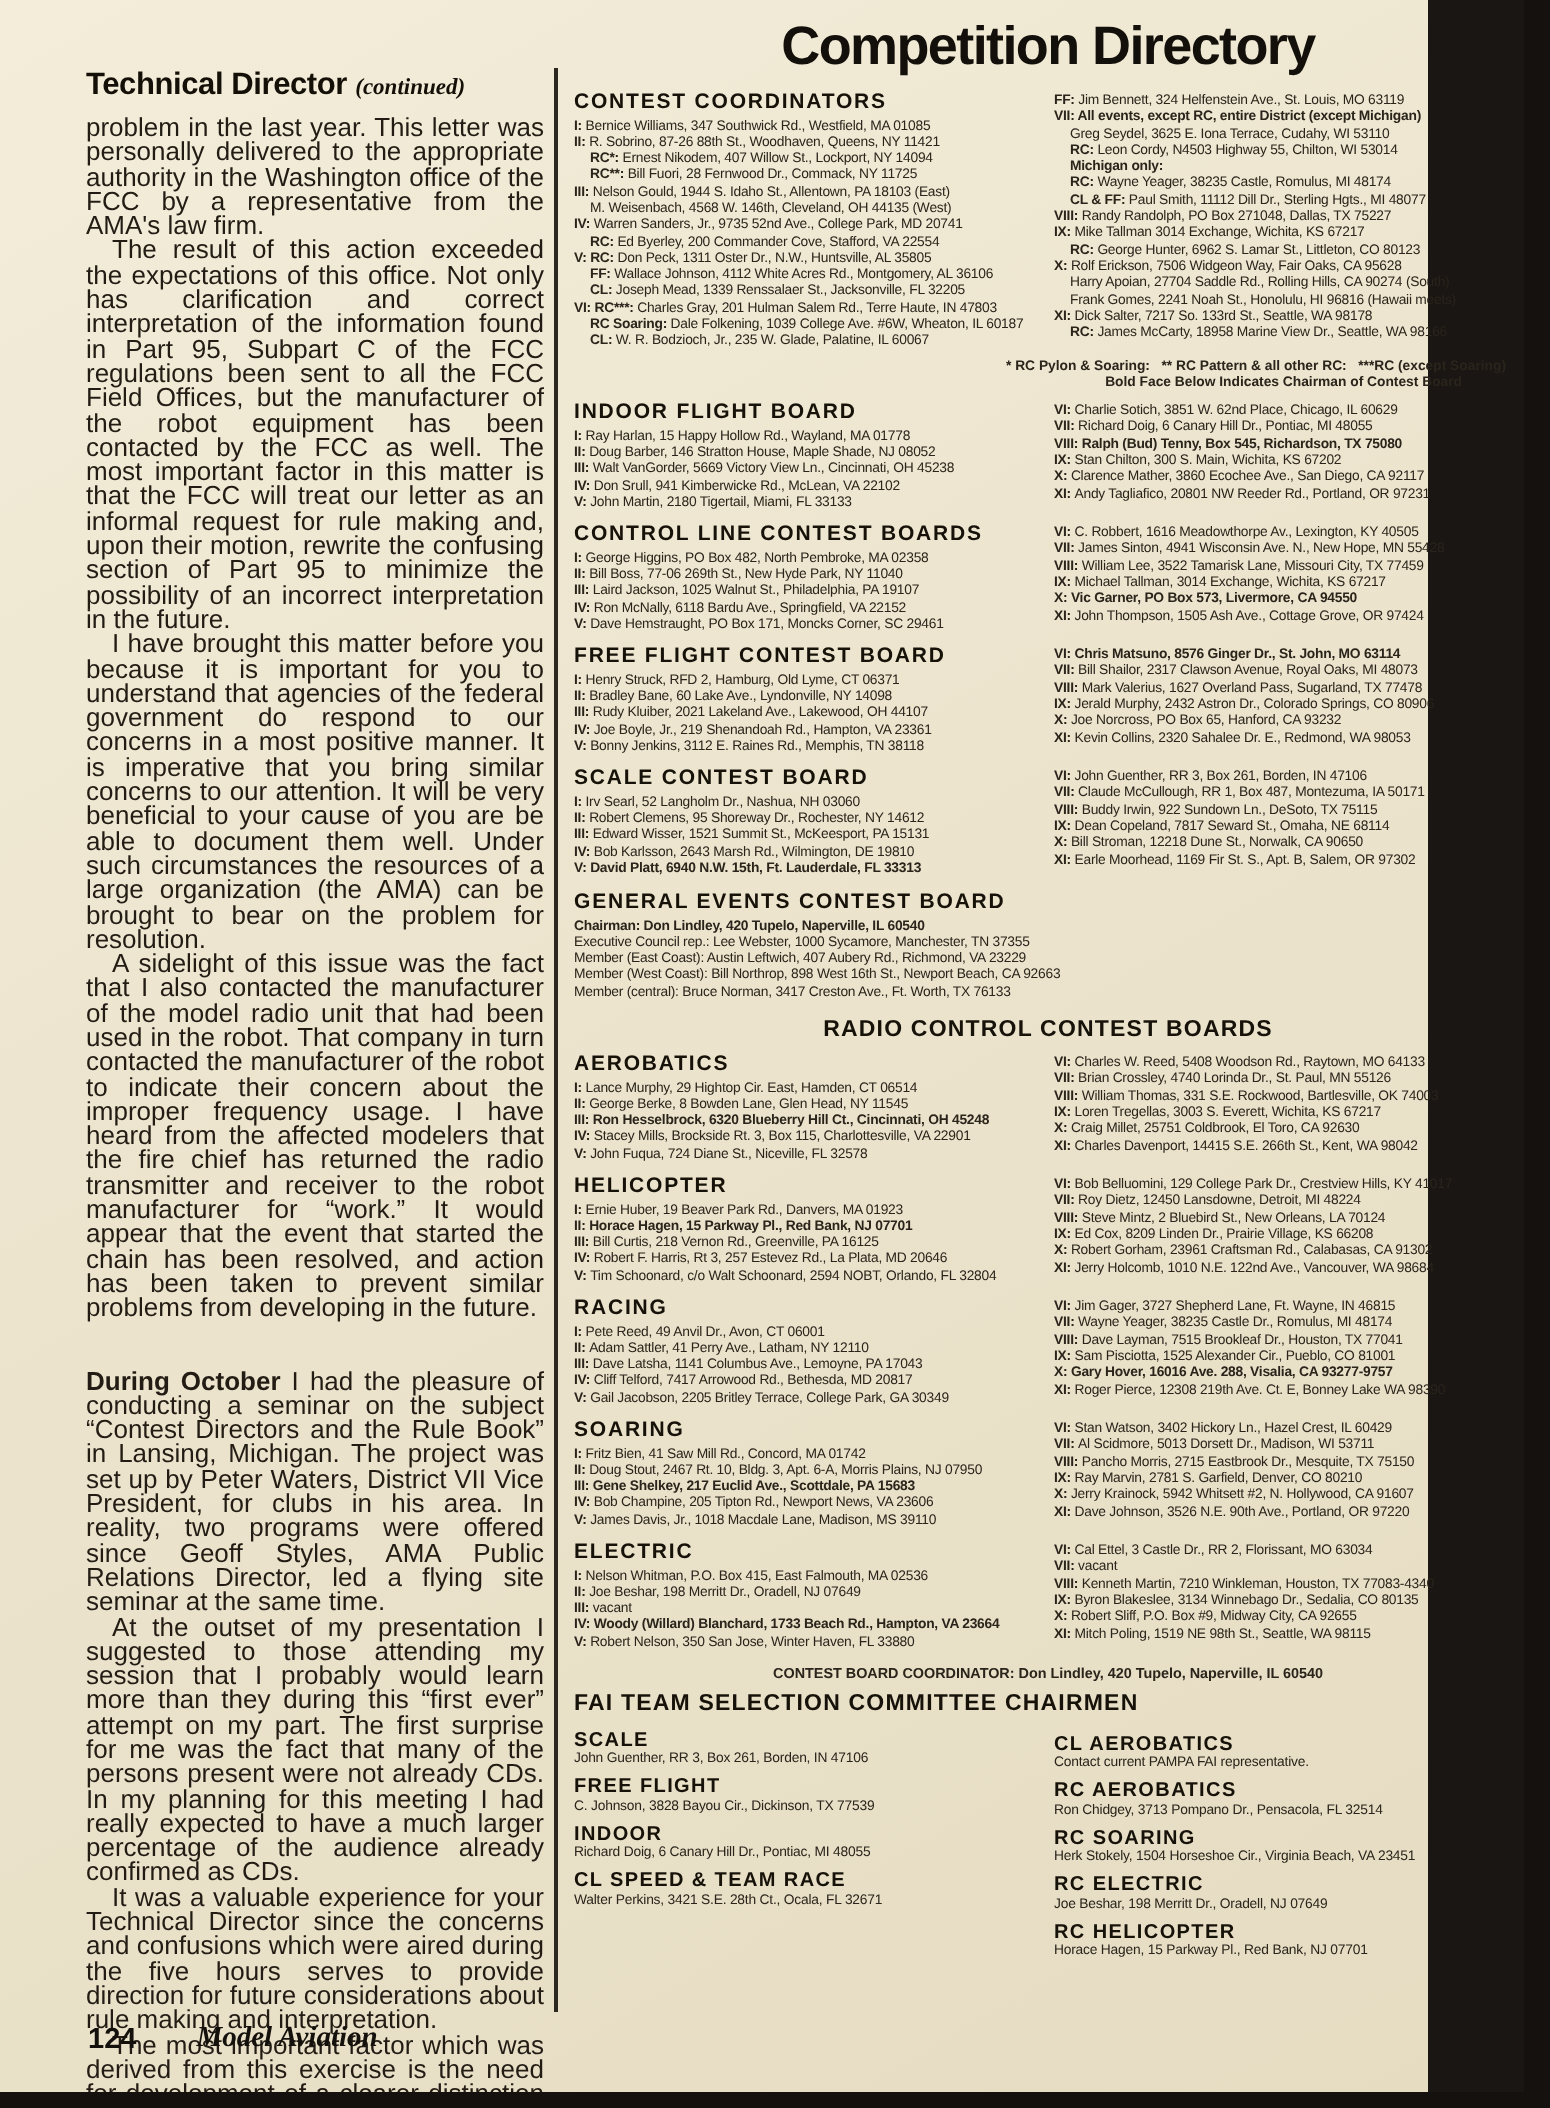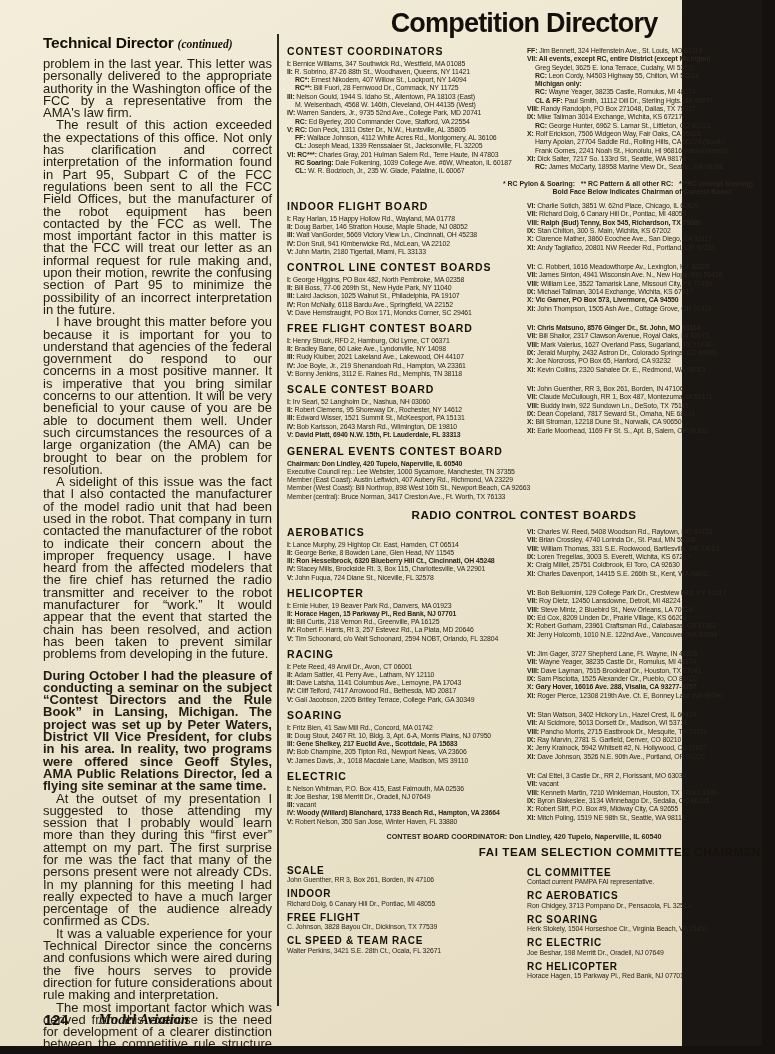--- a/index.html
+++ b/index.html
@@ -4,31 +4,32 @@
 <style>
   html,body{margin:0;padding:0;}
   body{
     width:775px;height:1054px;position:relative;overflow:hidden;
     background:#191613;
     font-family:"Liberation Sans",sans-serif;
   }
   .paper{
     position:absolute;left:0;top:0;width:682px;height:1046px;
     background:linear-gradient(150deg,#f3edda 0%,#ece4cd 45%,#e5dcc2 100%);
+    padding-left:32px;
   }
   .edge-right{position:absolute;right:0;top:0;width:13px;height:1054px;background:#14110e;}
   .edge-bottom{position:absolute;left:0;bottom:0;width:775px;height:8px;background:#14110e;}
 
   
   .article{position:absolute;left:43px;top:34px;width:229px;color:#221c14;}
   .article-h{font-size:15.5px;font-weight:bold;color:#141008;letter-spacing:-0.2px;margin:0 0 6px 0;}
   .article-h .cont{font-family:"Liberation Serif",serif;font-style:italic;font-weight:bold;font-size:11.5px;letter-spacing:0;}
   .apara{margin:0;font-size:13px;line-height:12.3px;text-align:justify;text-indent:13px;}
   .apara.noind{text-indent:0;}
-  .apara.psp{margin-top:9px;font-weight:bold;}
+  .apara.psp{margin-top:24px;}
   .continued{font-family:"Liberation Serif",serif;font-style:italic;font-size:9.5px;text-align:right;margin-top:2px;color:#221c14;}
 
   
   .vrule{position:absolute;left:277px;top:34px;width:1.5px;height:972px;background:#2c2820;}
 
   
   .directory{position:absolute;left:287px;top:8px;width:474px;height:1004px;overflow:hidden;color:#2a241b;}
   .dir-title{text-align:center;font-size:27px;font-weight:bold;letter-spacing:-0.8px;color:#13100b;margin:0 0 6px 0;}
   .sec-h{font-size:10.5px;font-weight:bold;letter-spacing:0.9px;color:#161209;margin:0 0 2.5px 0;}
   .entry{font-size:6.9px;line-height:8.3px;letter-spacing:-0.12px;padding-left:9px;text-indent:-9px;}
@@ -39,21 +40,21 @@
   .colL{width:240px;padding-right:7px;box-sizing:border-box;}
   .colR{width:227px;padding-top:2px;}
   .board{margin-top:5px;}
   .footnotes{text-align:right;padding-right:8px;margin-top:4px;}
   .fn1{font-size:6.9px;font-weight:bold;white-space:pre-wrap;}
   .fn2{font-size:6.9px;font-weight:bold;padding-right:22px;margin-top:1.5px;}
   .ge{margin-top:6px;}
   .ge .entry{padding-left:0;text-indent:0;}
   .center-h{text-align:center;font-size:11.5px;font-weight:bold;letter-spacing:0.6px;color:#161209;margin:8px 0 2px 0;}
   .coord-line{text-align:center;font-size:7.2px;font-weight:bold;margin-top:6px;}
-  .fai-h{text-align:right;font-size:11.5px;font-weight:bold;letter-spacing:0.6px;margin:5px 0 3px 0;color:#161209;}
+  .fai-h{text-align:left;font-size:11.5px;font-weight:bold;letter-spacing:0.6px;margin:5px 0 3px 0;color:#161209;}
   .fai-item h4{font-size:10px;font-weight:bold;letter-spacing:0.7px;margin:3.5px 0 0.5px 0;color:#161209;}
   .fai-item .fline{font-size:6.9px;line-height:8.5px;letter-spacing:-0.1px;}
 
   
   .footer{position:absolute;left:44px;top:1011px;display:flex;align-items:center;gap:30px;color:#14110c;}
   .pageno{font-size:14.5px;font-weight:bold;}
   .mag{font-family:"Liberation Serif",serif;font-size:14.5px;font-weight:bold;font-style:italic;}
 </style>
 </head>
 <body>
@@ -313,35 +314,35 @@
     <div class="coord-line">CONTEST BOARD COORDINATOR: Don Lindley, 420 Tupelo, Naperville, IL 60540</div>
 
     <div class="fai-h">FAI TEAM SELECTION COMMITTEE CHAIRMEN</div>
     <div class="twocol">
       <div class="colL">
           <div class="fai-item">
             <h4>SCALE</h4>
             <div class="fline">John Guenther, RR 3, Box 261, Borden, IN 47106</div>
           </div>
           <div class="fai-item">
+            <h4>FREE FLIGHT</h4>
+            <div class="fline">C. Johnson, 3828 Bayou Cir., Dickinson, TX 77539</div>
+          </div>
+          <div class="fai-item">
             <h4>INDOOR</h4>
             <div class="fline">Richard Doig, 6 Canary Hill Dr., Pontiac, MI 48055</div>
           </div>
           <div class="fai-item">
-            <h4>FREE FLIGHT</h4>
-            <div class="fline">C. Johnson, 3828 Bayou Cir., Dickinson, TX 77539</div>
-          </div>
-          <div class="fai-item">
             <h4>CL SPEED &amp; TEAM RACE</h4>
             <div class="fline">Walter Perkins, 3421 S.E. 28th Ct., Ocala, FL 32671</div>
           </div>
         </div>
       <div class="colR">
           <div class="fai-item">
-            <h4>CL COMMITTEE</h4>
+            <h4>CL AEROBATICS</h4>
             <div class="fline">Contact current PAMPA FAI representative.</div>
           </div>
           <div class="fai-item">
             <h4>RC AEROBATICS</h4>
             <div class="fline">Ron Chidgey, 3713 Pompano Dr., Pensacola, FL 32514</div>
           </div>
           <div class="fai-item">
             <h4>RC SOARING</h4>
             <div class="fline">Herk Stokely, 1504 Horseshoe Cir., Virginia Beach, VA 23451</div>
           </div>

